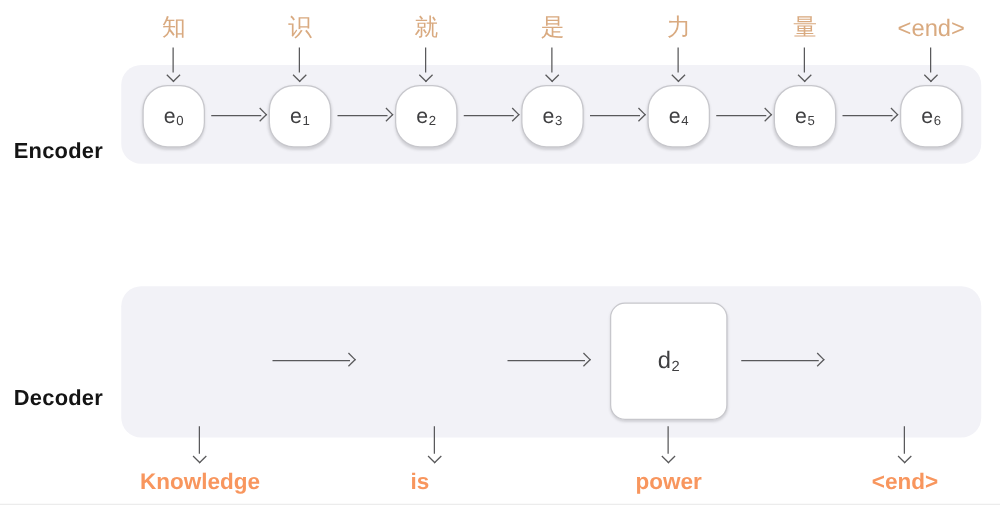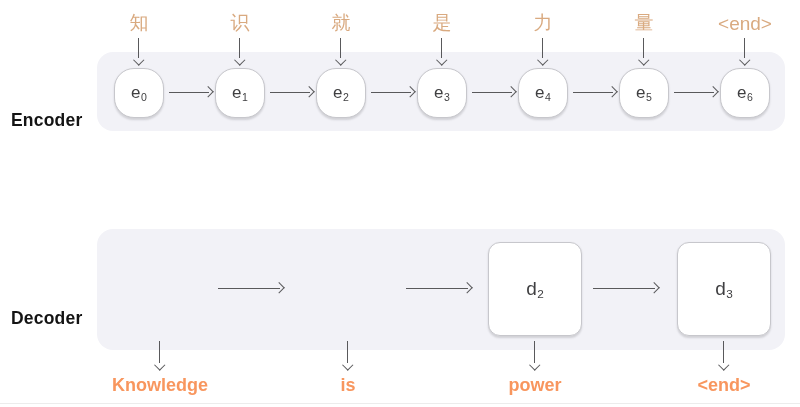--- a/index.html
+++ b/index.html
@@ -98,32 +98,29 @@
   <div class="h-arrow" style="left:573px;top:92px;width:40px"></div>
   <div class="h-arrow" style="left:674px;top:92px;width:40px"></div>
 
   <div class="section-label" style="top:280px">Decoder</div>
 
   <div class="panel" style="left:97px;top:229px;width:688px;height:121px"></div>
 
   <div class="cell cell-lg" style="left:488px;top:242px">
       <span><span>d</span><span class="sub">2</span></span>
     </div>
-  <div class="cell cell-lg" style="left:677px;top:242px">
-      <span><span>d</span><span class="sub">3</span></span>
-    </div>
 
   <div class="h-arrow" style="left:218px;top:288px;width:62px"></div>
   <div class="h-arrow" style="left:406px;top:288px;width:62px"></div>
   <div class="h-arrow" style="left:593px;top:288px;width:62px"></div>
 
   <div class="v-arrow" style="left:160px;top:341px;height:22px"></div>
   <div class="v-arrow" style="left:348px;top:341px;height:22px"></div>
   <div class="v-arrow" style="left:535px;top:341px;height:22px"></div>
   <div class="v-arrow" style="left:724px;top:341px;height:22px"></div>
 
   <div class="out-label" style="left:160px;top:376px">Knowledge</div>
-  <div class="out-label" style="left:348px;top:376px">is</div>
+  <div class="out-label" style="left:336px;top:376px">is</div>
   <div class="out-label" style="left:535px;top:376px">power</div>
   <div class="out-label" style="left:724px;top:376px">&lt;end&gt;</div>
 
   <div class="divider" style="top:403px"></div>
 </div>
 
 </body></html>

